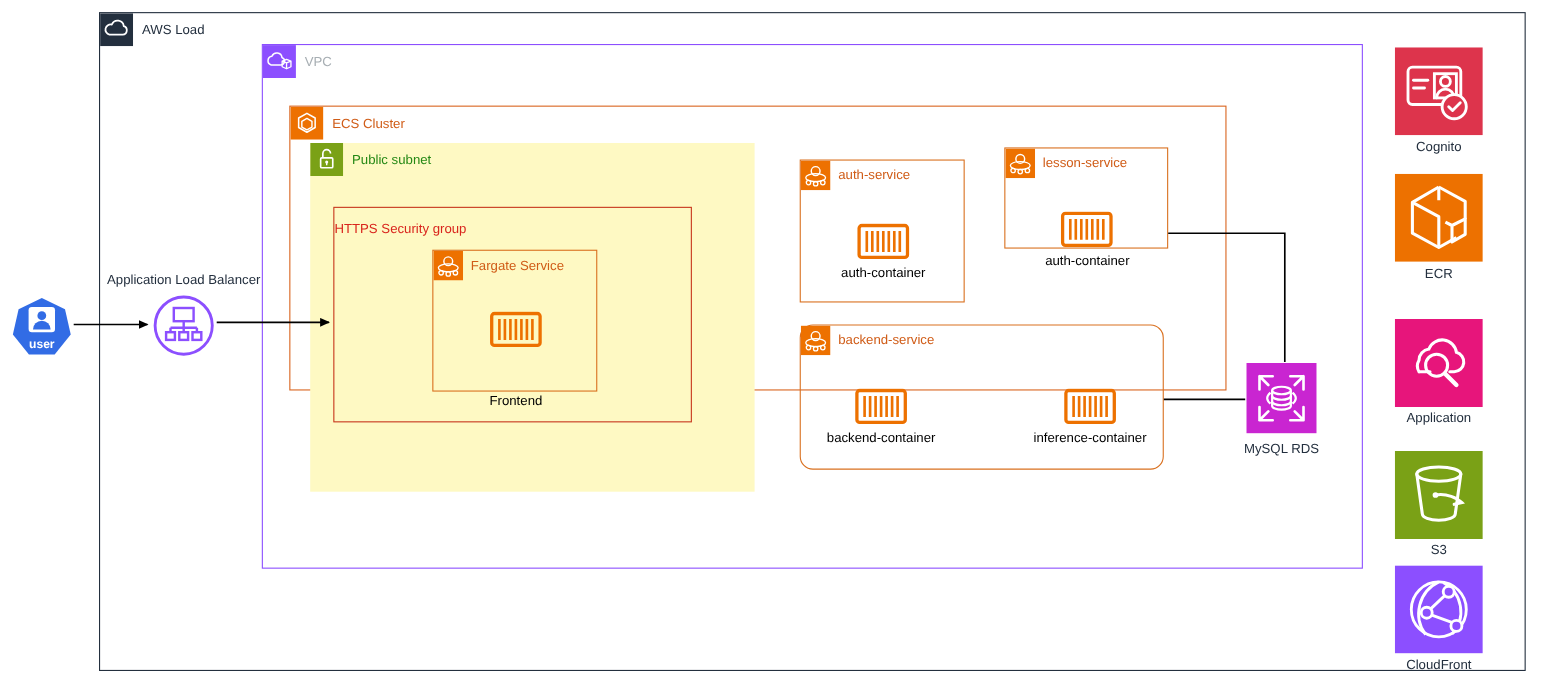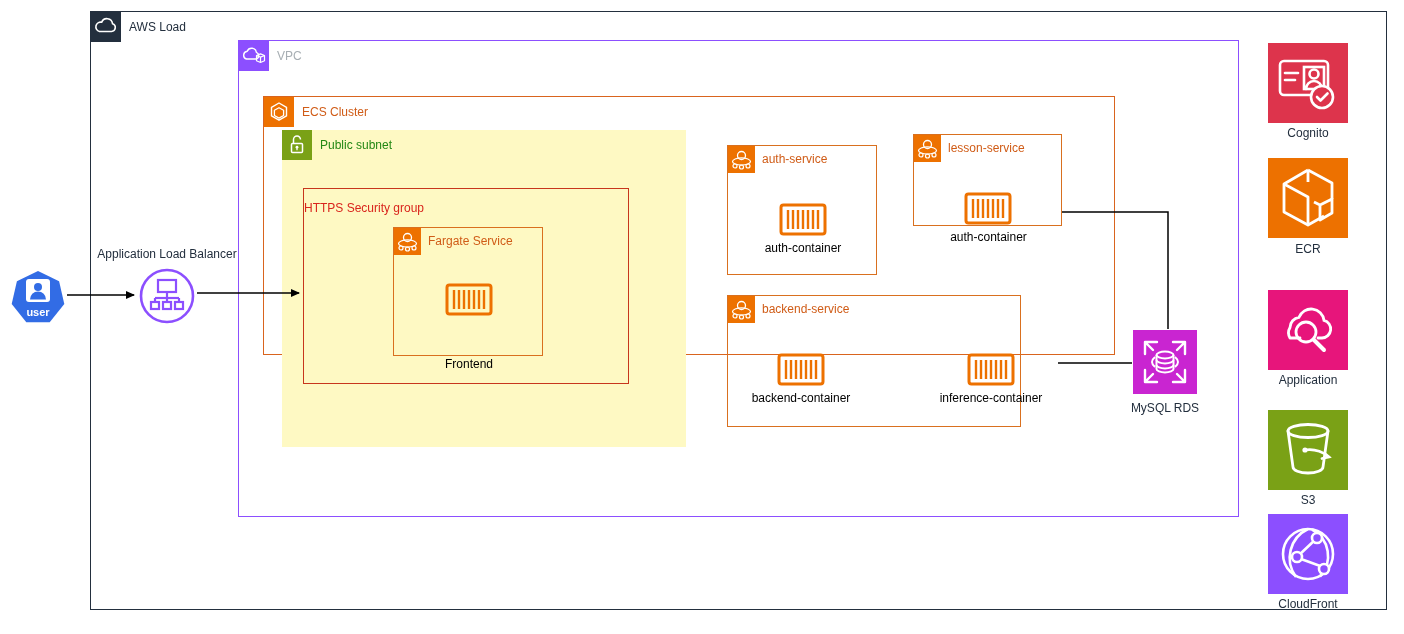--- a/index.html
+++ b/index.html
@@ -16,21 +16,21 @@
   
   .aws-cloud   { left:90px;  top:11px;  width:1297px; height:599px; border-color:#232F3E; }
   .vpc         { left:238px; top:40px;  width:1001px; height:477px; border-color:#8C4FFF; }
   .priv-subnet { left:693px; top:63px;  width:518px;  height:437px; background:#E8F6F8; }
   .ecs-cluster { left:263px; top:96px;  width:852px;  height:259px; border-color:#D9641E; }
   .pub-subnet  { left:282px; top:130px; width:404px;  height:317px; background:#fef9c3; }
   .sec-group   { left:303px; top:188px; width:326px;  height:196px; border-color:#C7361C; }
   .fargate     { left:393px; top:227px; width:150px;  height:129px; border-color:#D9701F; }
   .svc-auth    { left:727px; top:145px; width:150px;  height:130px; border-color:#D9701F; }
   .svc-lesson  { left:913px; top:134px; width:149px;  height:92px; border-color:#D9701F; }
-  .svc-backend { left:727px; top:295px; width:294px;  height:132px; border-color:#D9701F; }
+  .svc-backend { left:727px; top:295px; width:331px;  height:132px; border-color:#D9701F;border-radius:12px; }
 
   .lbl-dark   { color:#232F3E; }
   .lbl-gray   { color:#A7AEB3; }
   .lbl-orange { color:#D05C17; }
   .lbl-green  { color:#248814; }
   .lbl-blue   { color:#147EBA; }
   .lbl-red    { color:#D9251D; }
 
   .head-pad { margin-left:8px; line-height:30px; }
   .head-pad-sm { margin-left:7px; line-height:27px; }

